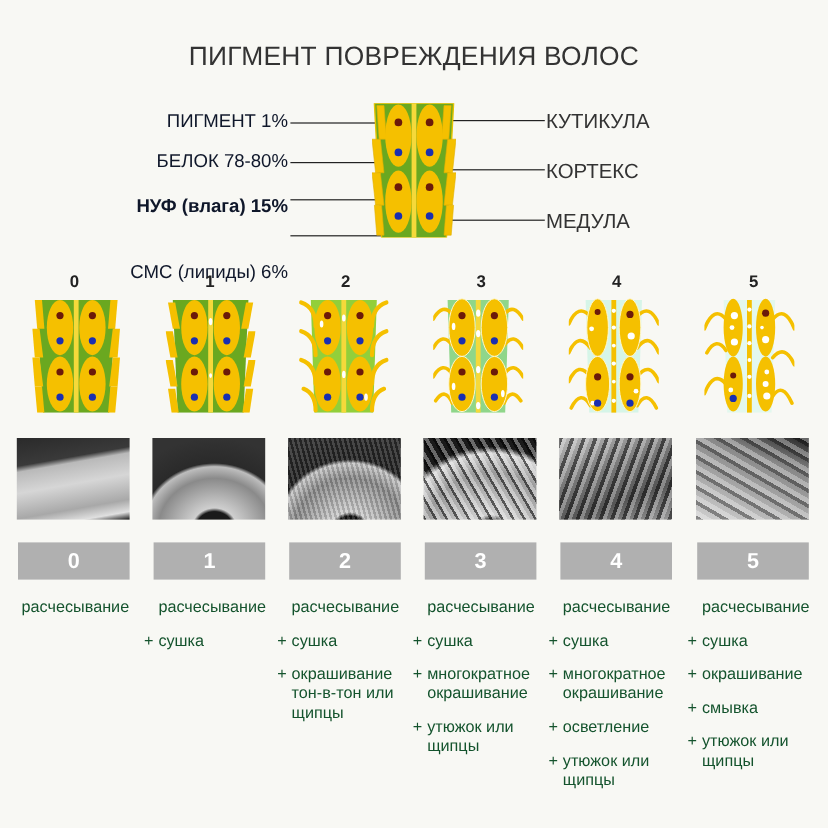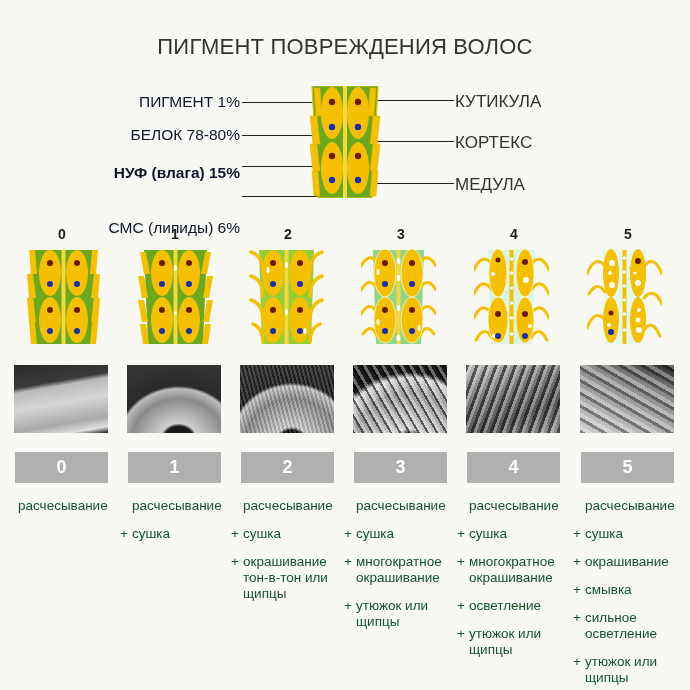--- a/index.html
+++ b/index.html
@@ -359,15 +359,14 @@
   <div class="item"><span class="plus">+ </span><span>многократное</span><div class="cont">окрашивание</div></div>
   <div class="item"><span class="plus">+ </span><span>осветление</span></div>
   <div class="item"><span class="plus">+ </span><span>утюжок или</span><div class="cont">щипцы</div></div>
 </div>
 
 <div class="desc" style="left:573px;">
   <div class="first cont">расчесывание</div>
   <div class="item"><span class="plus">+ </span><span>сушка</span></div>
   <div class="item"><span class="plus">+ </span><span>окрашивание</span></div>
   <div class="item"><span class="plus">+ </span><span>смывка</span></div>
-  <div class="item"><span class="plus">+ </span><span>сильное</span><div class="cont">осветление</div></div>
   <div class="item"><span class="plus">+ </span><span>утюжок или</span><div class="cont">щипцы</div></div>
 </div>
 
 </body></html>

